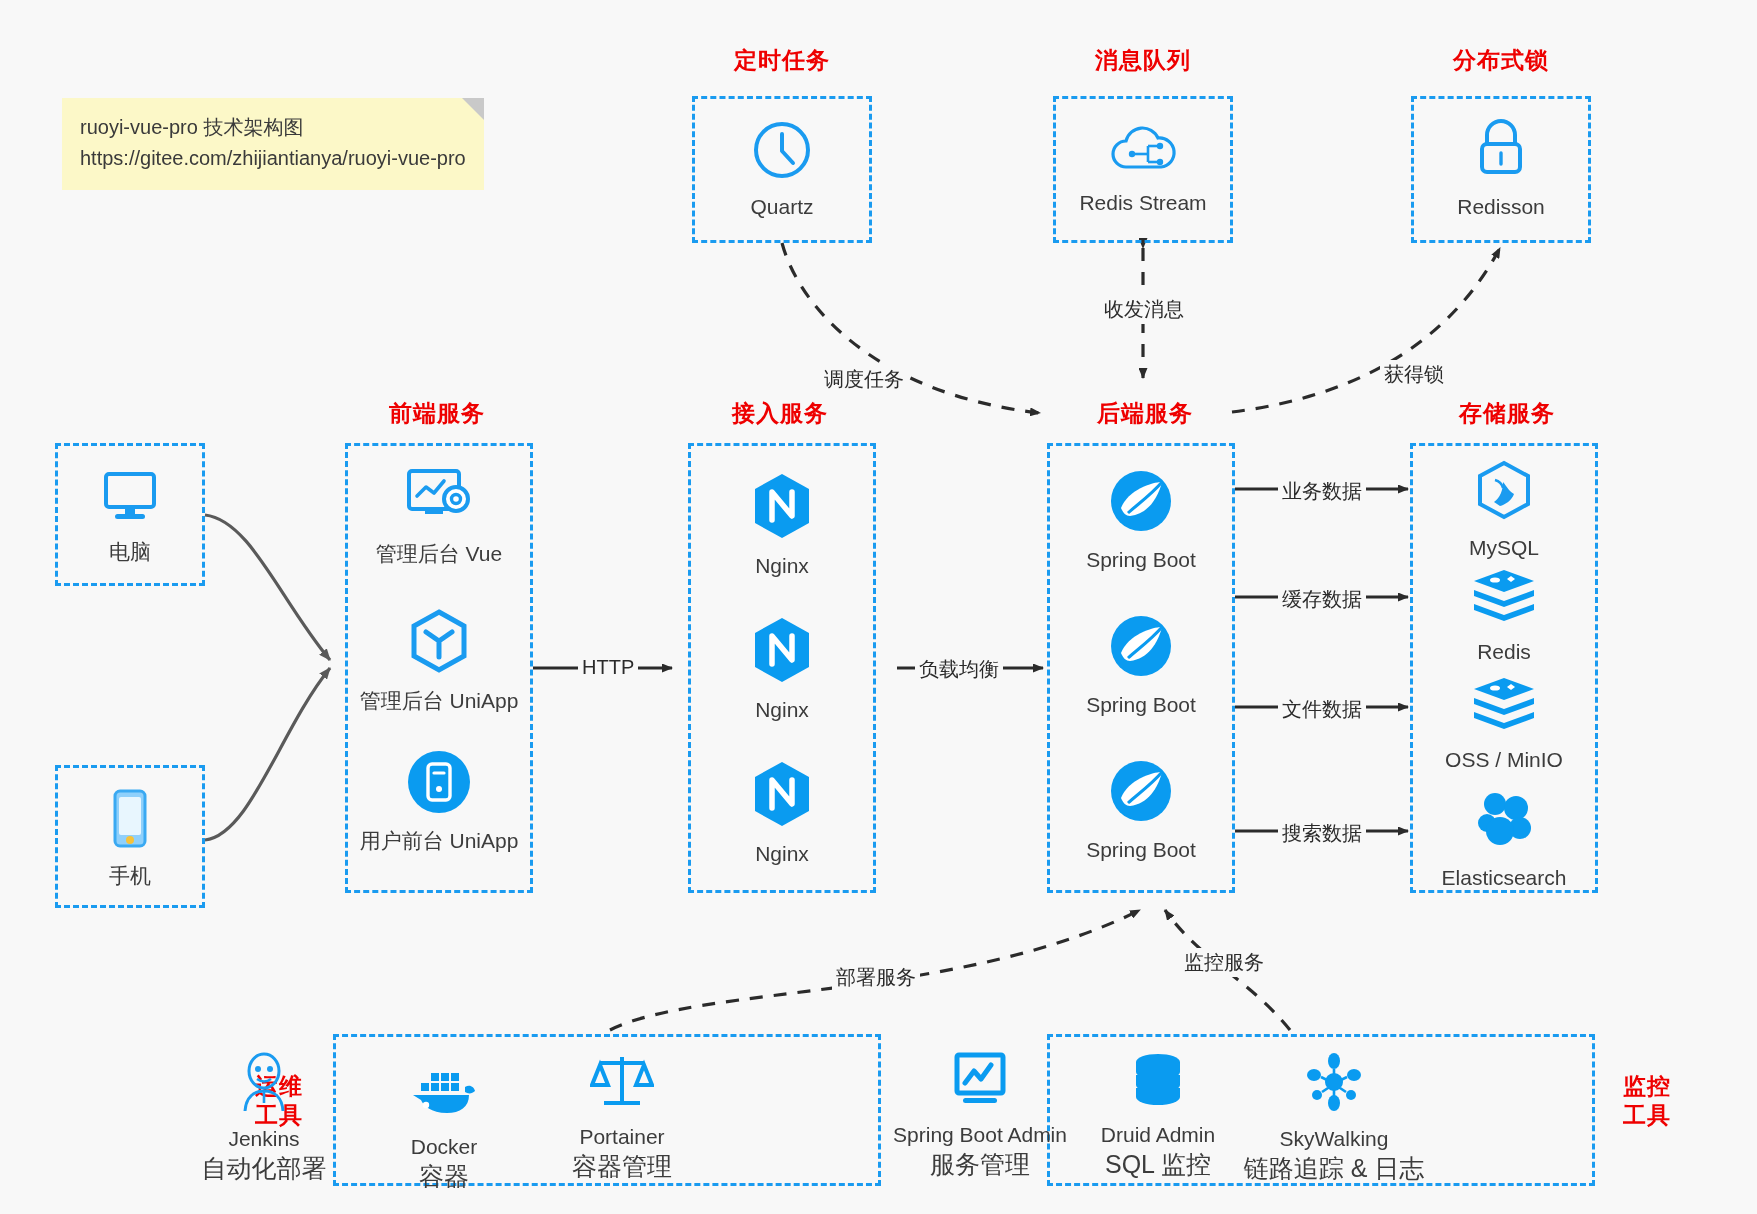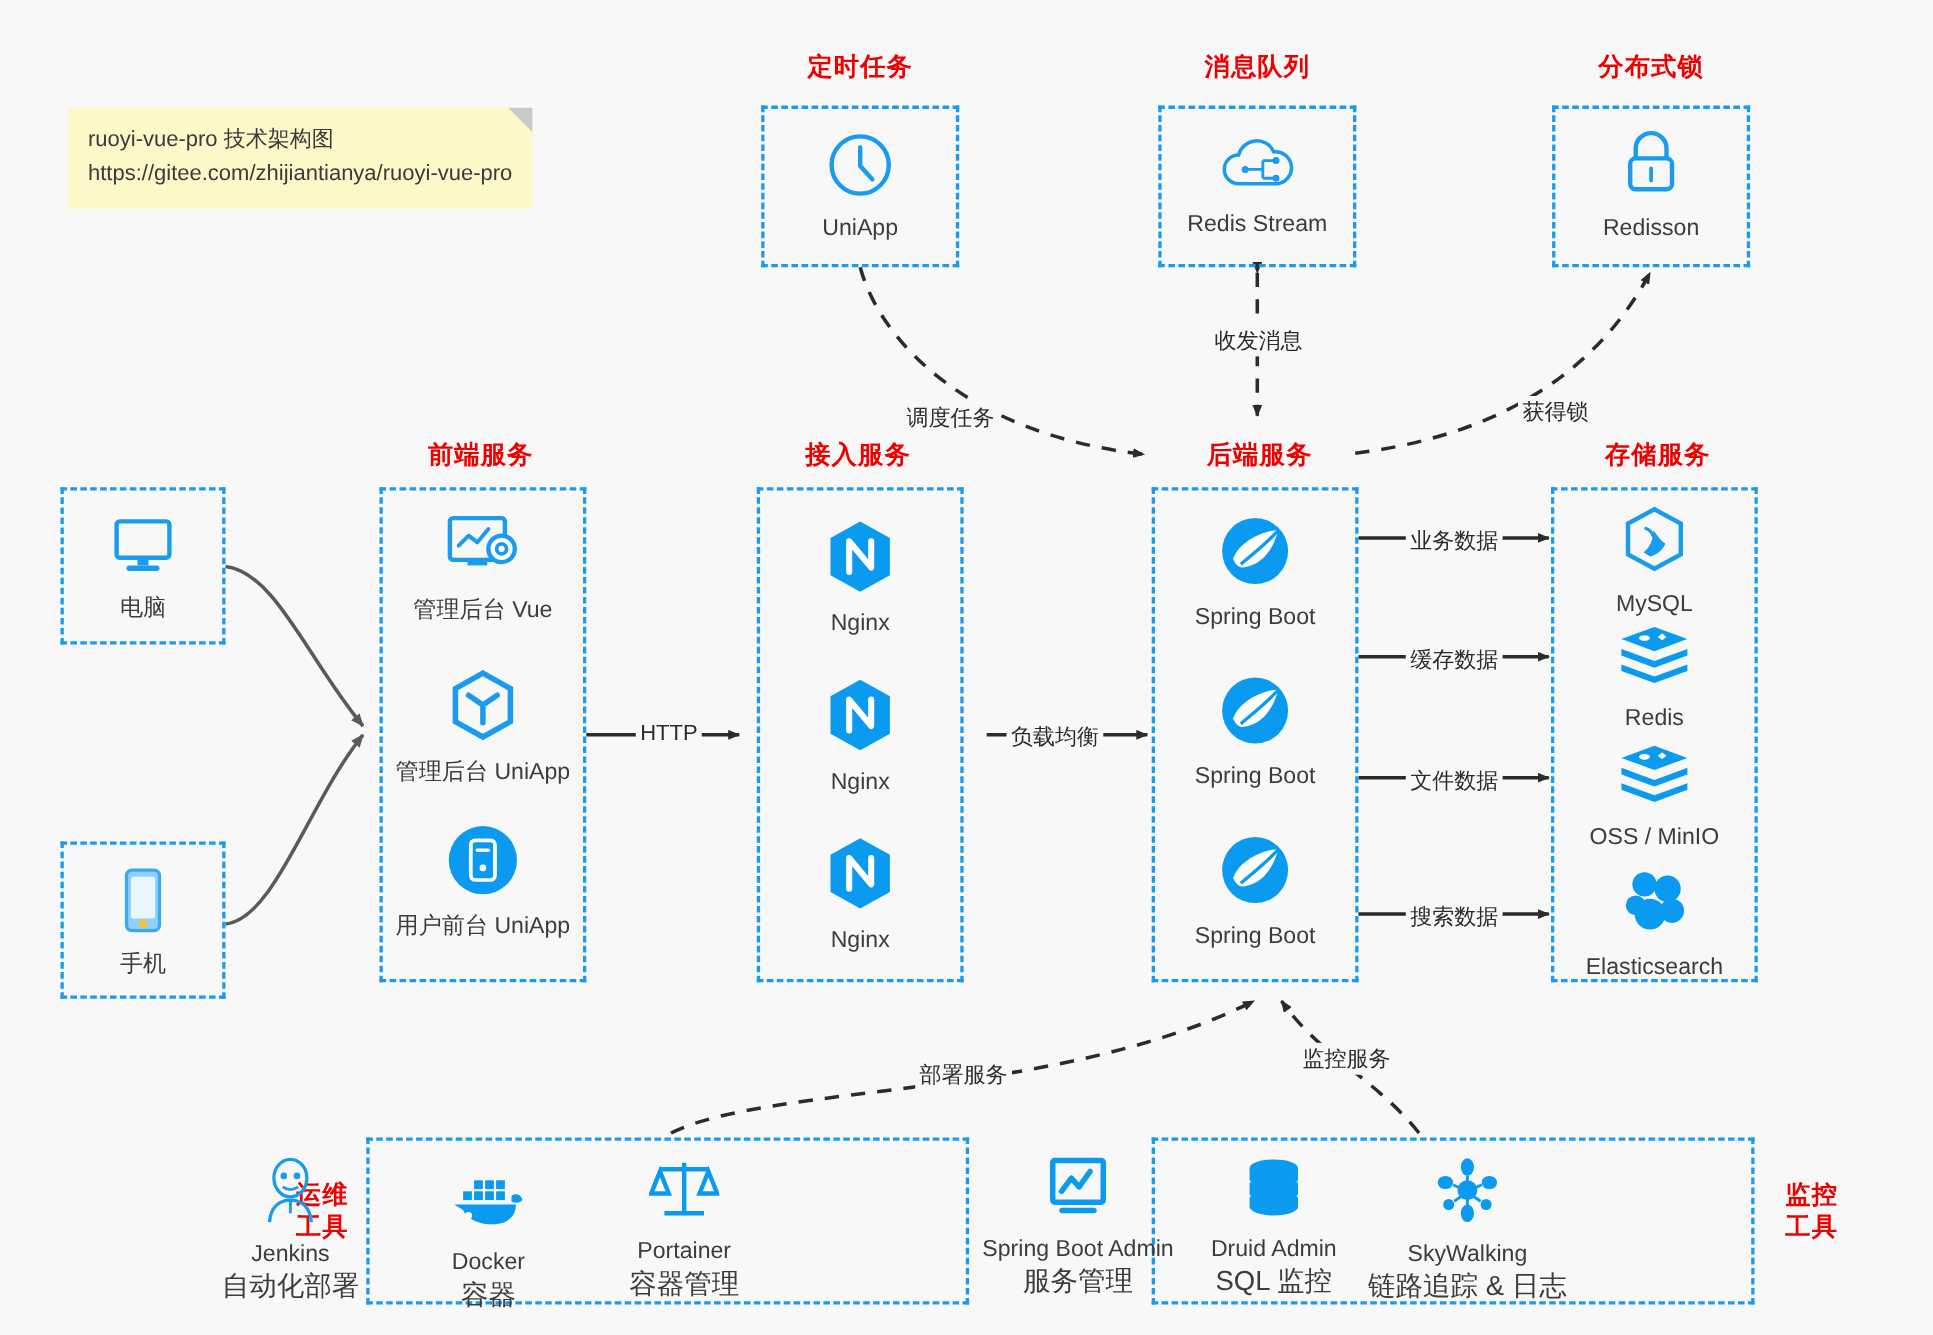--- a/index.html
+++ b/index.html
@@ -146,21 +146,21 @@
 
   <div class="group-title" style="left:689px;top:45px;width:186px;">定时任务</div>
   <div class="box" style="left:692px;top:96px;width:180px;height:147px;">
     <div class="node" style="top:20px;">
       <span class="ico">
         <svg width="62" height="62" viewBox="0 0 62 62">
           <circle cx="31" cy="31" r="26" fill="none" stroke="#1a9bf0" stroke-width="4"></circle>
           <path d="M31,15 L31,32 L42,44" fill="none" stroke="#1a9bf0" stroke-width="4" stroke-linecap="round" stroke-linejoin="round"></path>
         </svg>
       </span>
-      <span class="lbl">UniApp</span>
+      <span class="lbl">Quartz</span>
     </div>
   </div>
 
   <div class="group-title" style="left:1050px;top:45px;width:186px;">消息队列</div>
   <div class="box" style="left:1053px;top:96px;width:180px;height:147px;">
     <div class="node" style="top:24px;">
       <span class="ico">
         <svg width="74" height="54" viewBox="0 0 74 54">
           <path d="M20,44 a13,13 0 0,1 0,-26 a17,17 0 0,1 32,-3 a12,12 0 0,1 3,29 z" fill="none" stroke="#1a9bf0" stroke-width="3.2"></path>
           <line x1="28" y1="31" x2="42" y2="31" stroke="#1a9bf0" stroke-width="2.6"></line>
@@ -334,21 +334,21 @@
           <circle cx="45" cy="18" r="12" fill="#0a9bf0"></circle>
           <circle cx="16" cy="33" r="9" fill="#0a9bf0"></circle>
           <circle cx="49" cy="38" r="11" fill="#0a9bf0"></circle>
           <circle cx="29" cy="41" r="14" fill="#0a9bf0"></circle>
         </svg>
       </span>
       <span class="lbl">Elasticsearch</span>
     </div>
   </div>
 
-  <div class="group-title side" style="left:258px;top:1072px;width:70px;">
+  <div class="group-title side" style="left:244px;top:1072px;width:70px;">
     <div>运维</div>
     <div>工具</div>
   </div>
   <div class="box" style="left:333px;top:1034px;width:548px;height:152px;">
     <div class="node" style="top:14px;left:-166px;width:188px;">
       <span class="ico">
         <svg width="62" height="62" viewBox="0 0 62 62">
           <ellipse cx="31" cy="20" rx="15" ry="17" fill="none" stroke="#1a9bf0" stroke-width="3"></ellipse>
           <path d="M12,60 c1,-14 9,-20 19,-20 c10,0 18,6 19,20" fill="none" stroke="#1a9bf0" stroke-width="3"></path>
           <circle cx="25" cy="18" r="3" fill="#1a9bf0"></circle>

